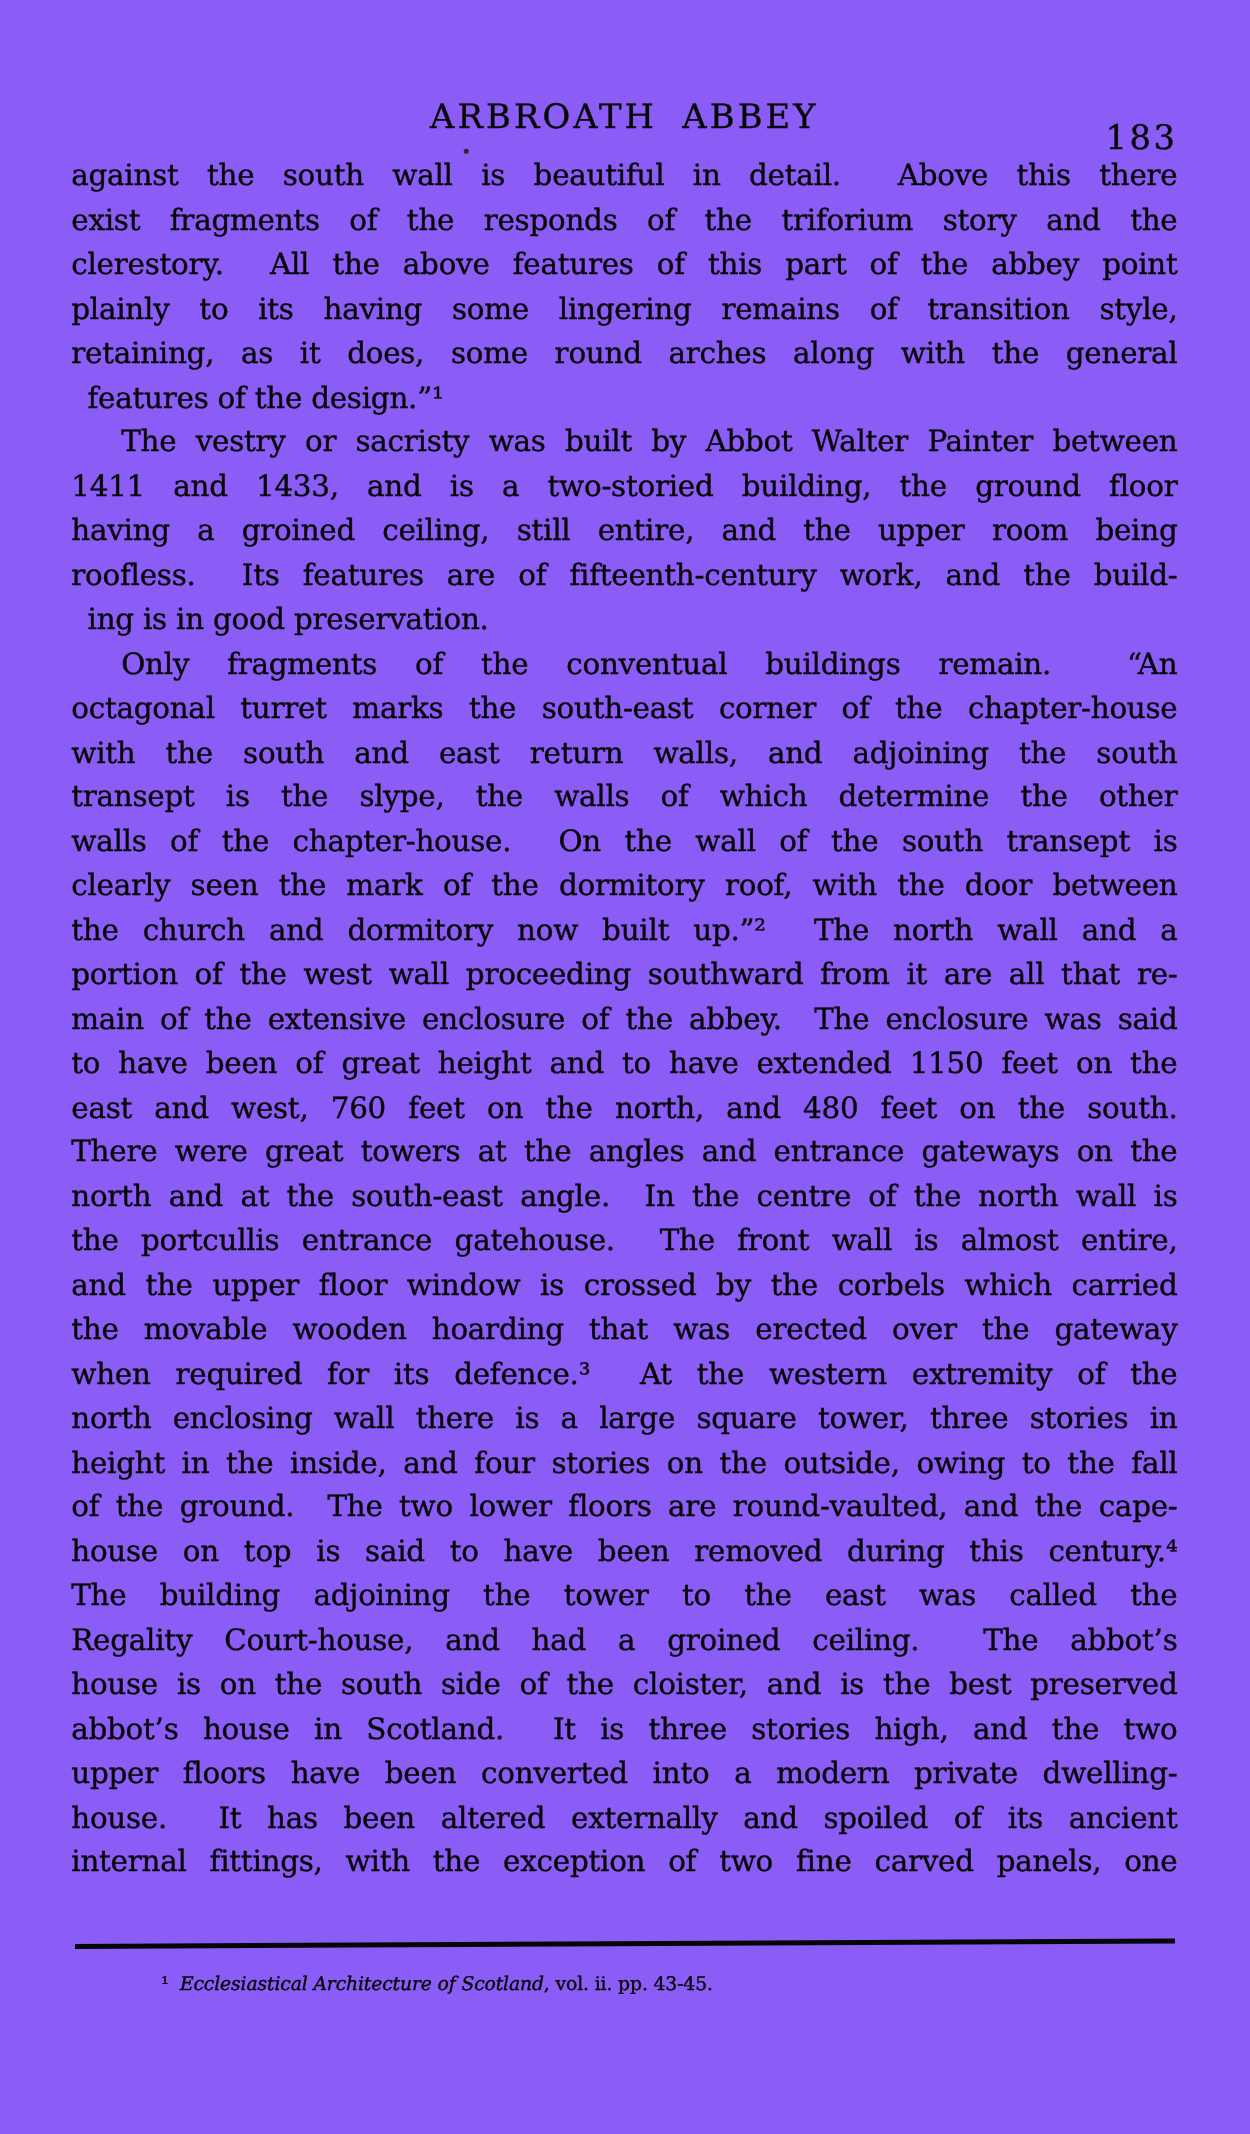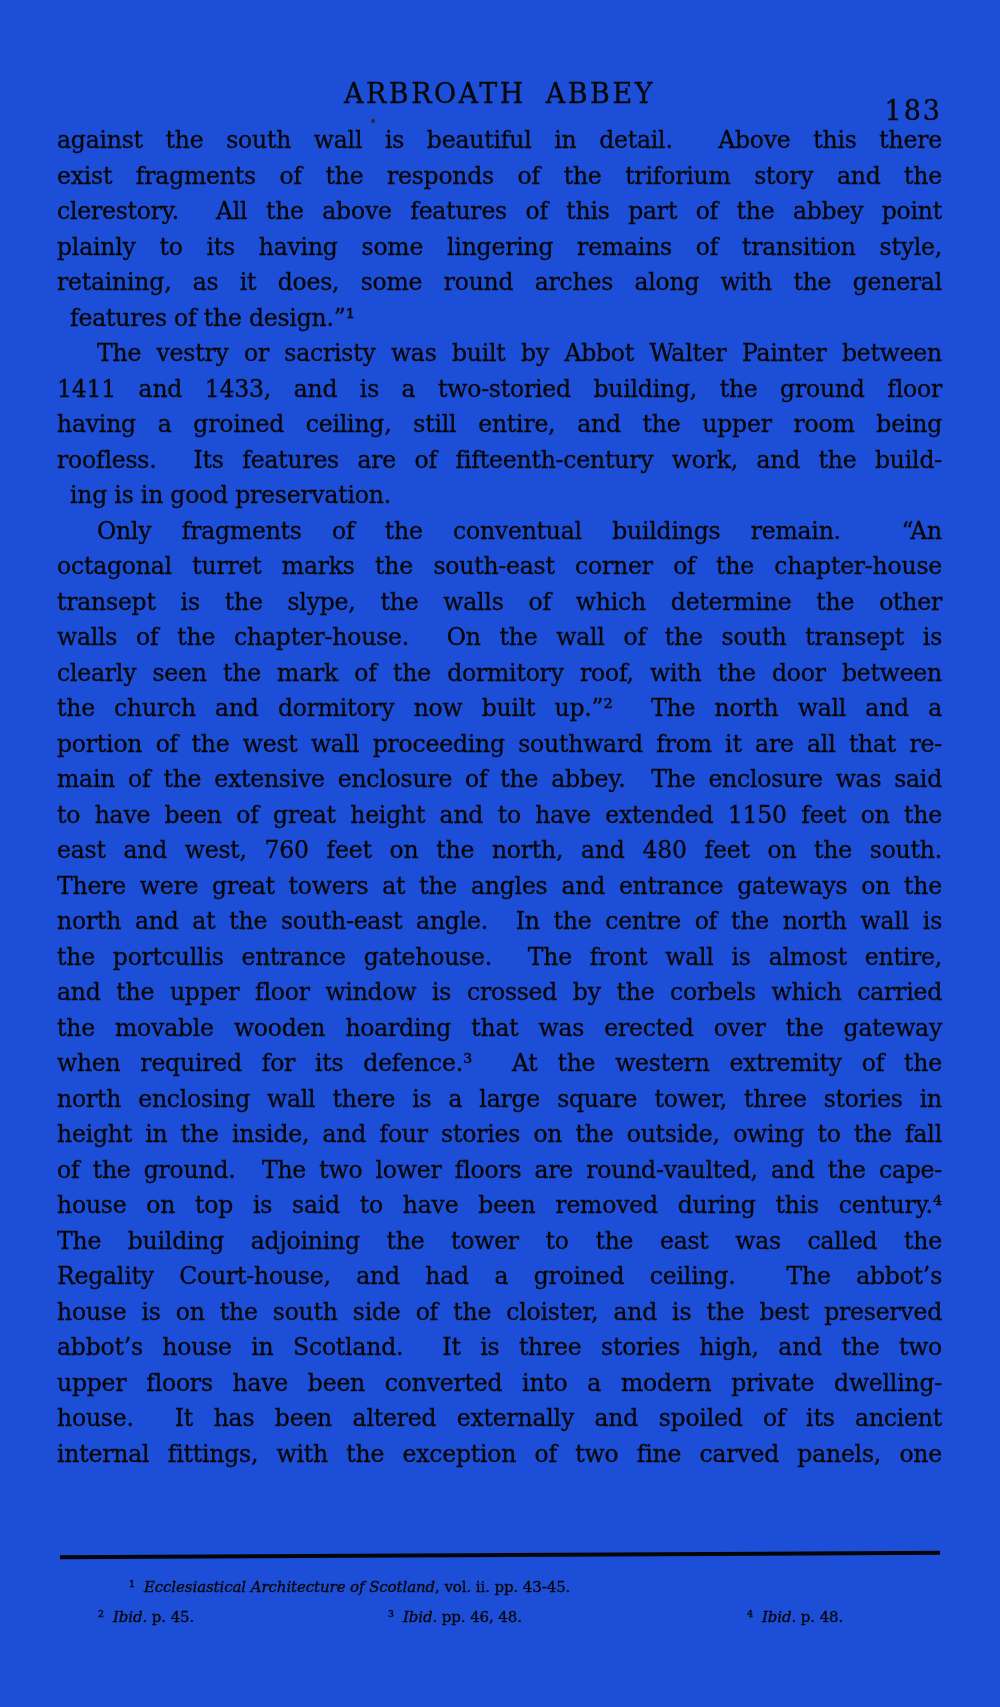--- a/index.html
+++ b/index.html
@@ -1,17 +1,17 @@
 <!DOCTYPE html>
 <html><head>
 <meta charset="utf-8">
 <style>
   html,body { margin:0; padding:0; background:#ffffff; }
   .page {
-    position:relative; width:1000px; height:1707px; background:#1d4ed8;
+    position:relative; width:1000px; height:1707px; background:#8b5cf6;
     font-family:"DejaVu Serif", serif; color:#070707;
     -webkit-text-stroke:0.3px currentColor;
     overflow:hidden;
   }
   .header { position:absolute; left:57px; top:78px; width:885px; height:36px; }
   .title { text-align:center; font-size:27px; letter-spacing:2.5px; word-spacing:9px; }
   .pagenum { position:absolute; right:0; top:17px; font-size:27px; letter-spacing:2px; }
   .speck { position:absolute; left:371px; top:119px; width:4px; height:4px; background:#2a2a2a; border-radius:50%; }
   .body-text {
     position:absolute; left:57px; top:123px; width:885px;
@@ -55,20 +55,21 @@
       <div class="para">
         <div class="line indent">The vestry or sacristy was built by Abbot Walter Painter between</div>
         <div class="line">1411 and 1433, and is a two-storied building, the ground floor</div>
         <div class="line">having a groined ceiling, still entire, and the upper room being</div>
         <div class="line">roofless.&nbsp; Its features are of fifteenth-century work, and the build-</div>
         <div class="line flush">ing is in good preservation.</div>
       </div>
       <div class="para">
         <div class="line indent">Only fragments of the conventual buildings remain.&nbsp; “An</div>
         <div class="line">octagonal turret marks the south-east corner of the chapter-house</div>
+        <div class="line">with the south and east return walls, and adjoining the south</div>
         <div class="line">transept is the slype, the walls of which determine the other</div>
         <div class="line">walls of the chapter-house.&nbsp; On the wall of the south transept is</div>
         <div class="line">clearly seen the mark of the dormitory roof, with the door between</div>
         <div class="line">the church and dormitory now built up.”²&nbsp; The north wall and a</div>
         <div class="line">portion of the west wall proceeding southward from it are all that re-</div>
         <div class="line">main of the extensive enclosure of the abbey.&nbsp; The enclosure was said</div>
         <div class="line">to have been of great height and to have extended 1150 feet on the</div>
         <div class="line">east and west, 760 feet on the north, and 480 feet on the south.</div>
         <div class="line">There were great towers at the angles and entrance gateways on the</div>
         <div class="line">north and at the south-east angle.&nbsp; In the centre of the north wall is</div>
@@ -87,18 +88,13 @@
         <div class="line">upper floors have been converted into a modern private dwelling-</div>
         <div class="line">house.&nbsp; It has been altered externally and spoiled of its ancient</div>
         <div class="line">internal fittings, with the exception of two fine carved panels, one</div>
       </div>
     </div>
 
   <div class="rule"></div>
 
   <div class="fn fn1"><span class="fnm">¹</span><span class="fnt">Ecclesiastical Architecture of Scotland</span><span>, vol. ii. pp. 43-45.</span></div>
 
-  <div class="fn fnrow">
-      <span class="fn-item"><span class="fnm">²</span><span class="fnt">Ibid.</span><span> p. 45.</span></span>
-      <span class="fn-item"><span class="fnm">³</span><span class="fnt">Ibid.</span><span> pp. 46, 48.</span></span>
-      <span class="fn-item"><span class="fnm">⁴</span><span class="fnt">Ibid.</span><span> p. 48.</span></span>
-    </div>
 </div>
 
 </body></html>

